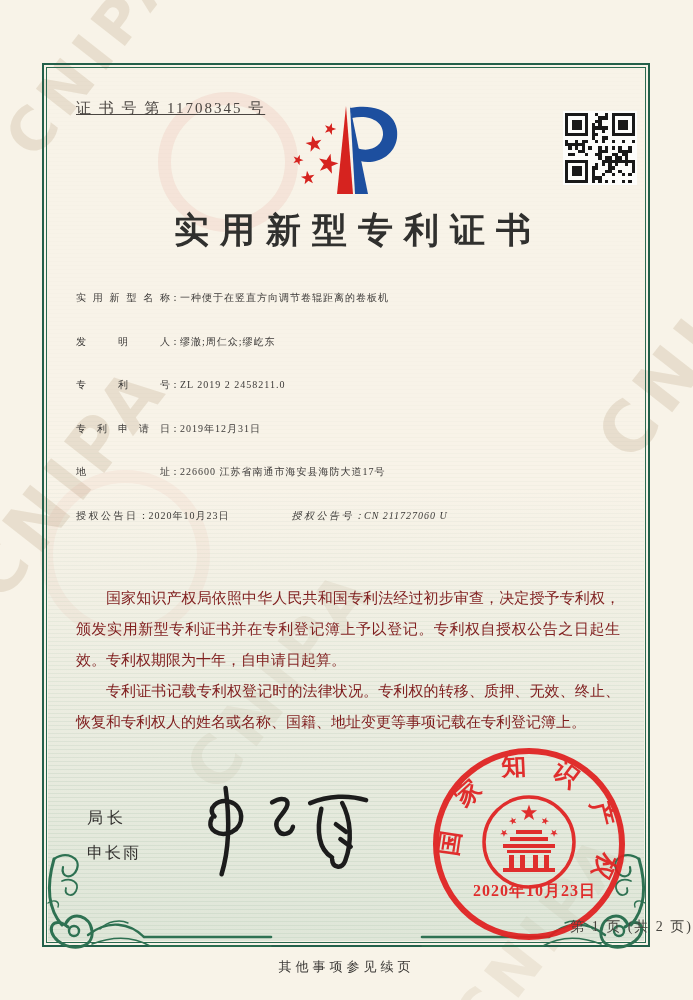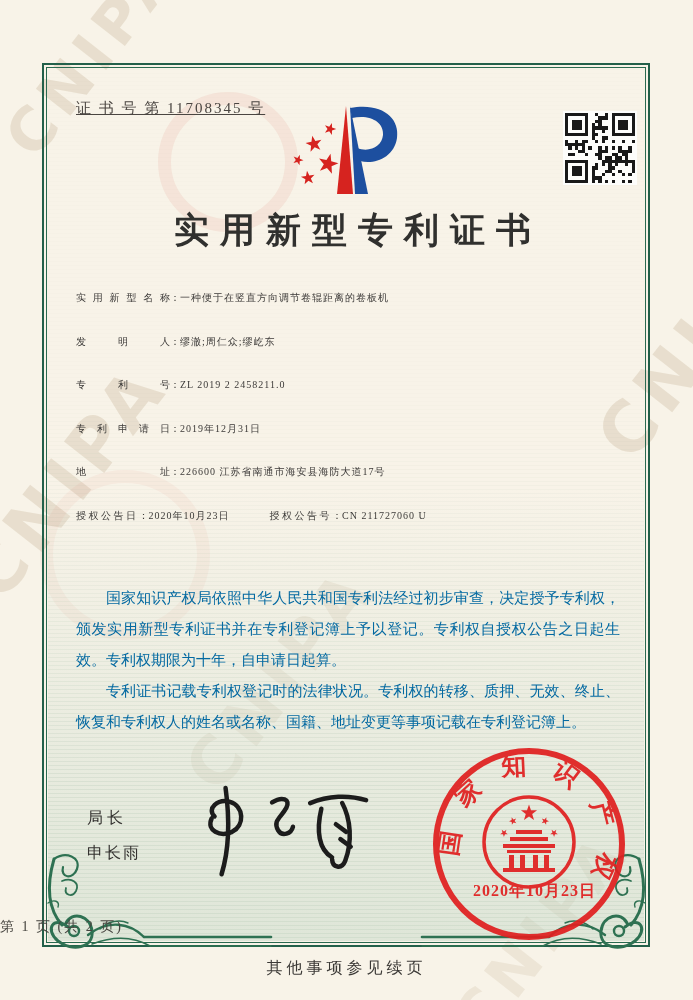--- a/index.html
+++ b/index.html
@@ -80,48 +80,48 @@
 
   
   .fields { position:absolute; left:76px; top:291px; width:545px; font-size:10px; color:#3c3a38; }
   .frow { height:22px; margin-bottom:21.5px; white-space:nowrap; }
   .flabel {
     display:inline-block; width:94px;
     text-align:justify; text-align-last:justify;
     vertical-align:bottom;
   }
   .fvalue { letter-spacing:1px; }
-  .frow .half2 { margin-left:40px; }
+  .frow .half2 { margin-left:62px;font-style:italic; }
   .half2 .flabel2 { letter-spacing:2.5px; }
 
   
   .body-text {
     position:absolute; left:76px; top:583px; width:544px;
-    font-size:15px; line-height:31px; color:#0369a1;
+    font-size:15px; line-height:31px; color:#7f1d1d;
     text-align:justify;
   }
   .body-text p { text-indent:2em; }
 
   
   .sig-title { position:absolute; left:87px; top:808px; font-size:16px; letter-spacing:4px; color:#343230; }
   .sig-name  { position:absolute; left:87px; top:843px; font-size:16px; letter-spacing:2px; color:#343230; }
   .signature { position:absolute; left:185px; top:778px; width:205px; height:105px; }
 
   
   .seal { position:absolute; left:422px; top:740px; width:214px; height:208px; opacity:0.93; }
   .seal text { font-family:"Liberation Serif","DejaVu Serif",serif; font-weight:bold; }
 
   
   .page-indicator {
     position:absolute; left:0; top:918px; width:100%;
-    text-align:left; font-size:14px; letter-spacing:2px; color:#46443f;
+    text-align:right; font-size:14px; letter-spacing:2px; color:#46443f;
   }
   .continuation {
     position:absolute; left:0; top:958px; width:100%;
-    text-align:center; font-size:16px; letter-spacing:4px; color:#3b3936;
+    text-align:center; font-size:13px; letter-spacing:4px; color:#3b3936;
   }
 </style>
 </head>
 <body>
 
 <div class="page">
 
   <div class="wm wm1">CNIPA</div>
   <div class="wm wm2">CNIPA</div>
   <div class="wm wm3">CNIPA</div>

